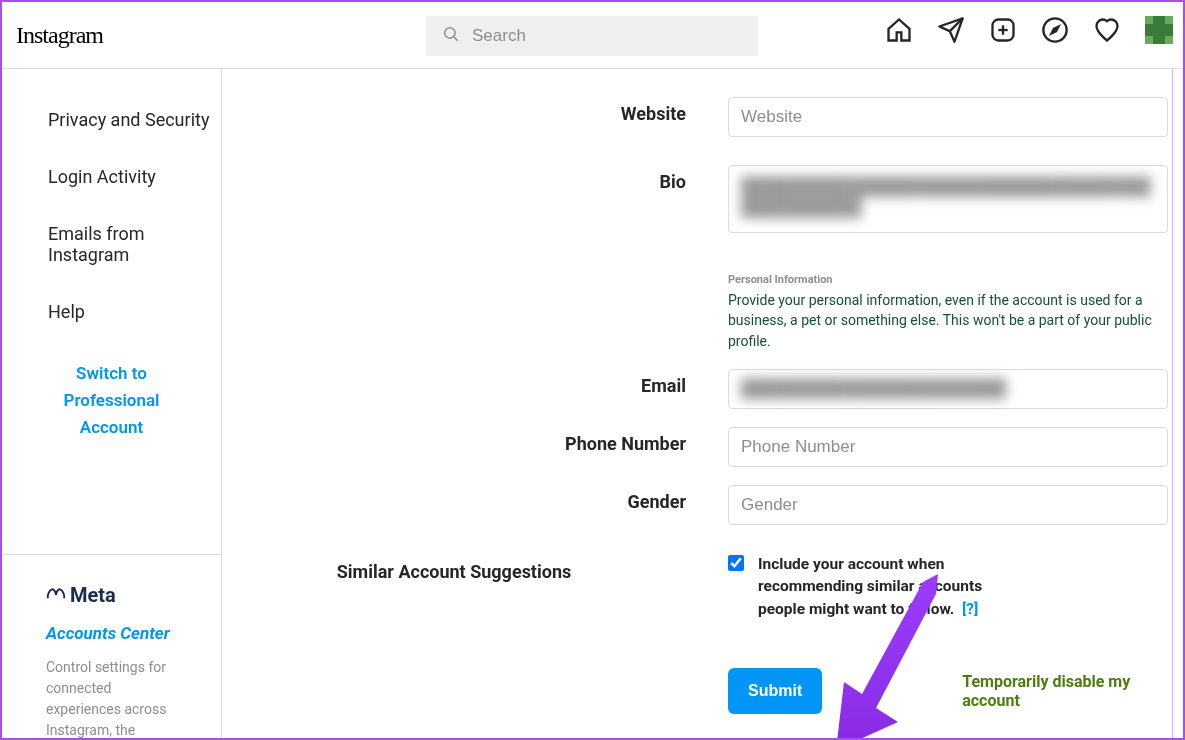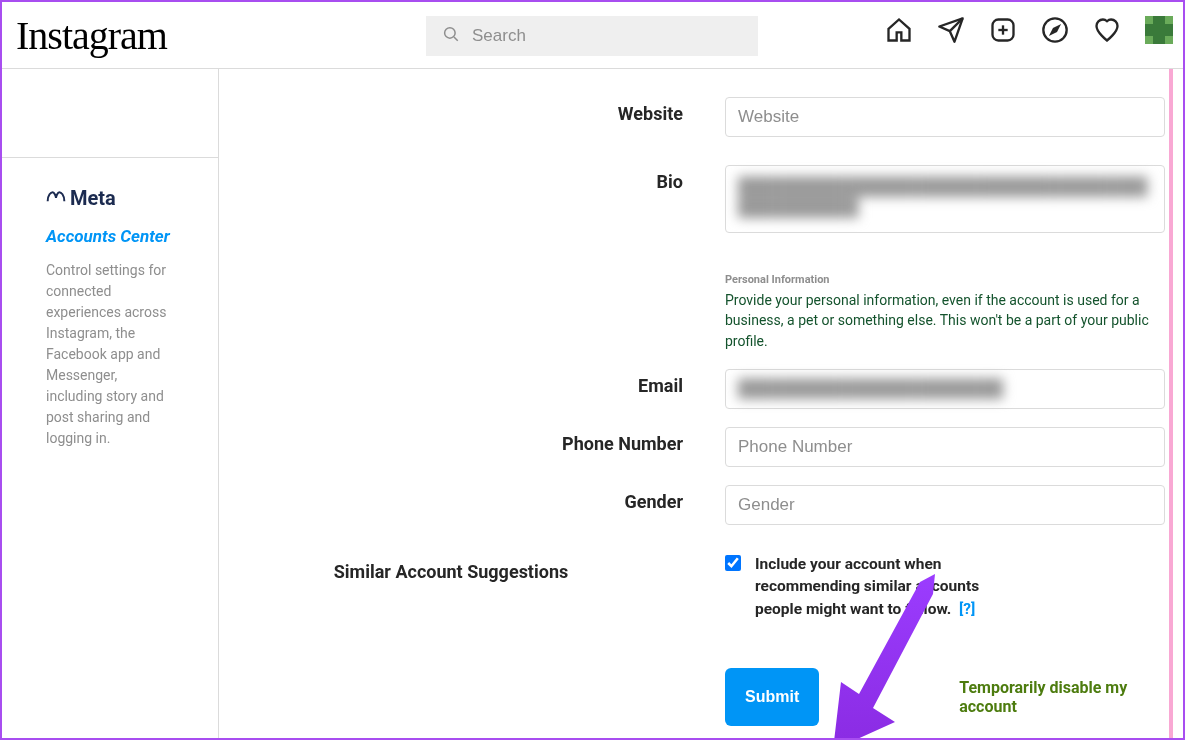--- a/index.html
+++ b/index.html
@@ -16,21 +16,21 @@
   .topnav {
     height: 67px;
     width: 100%;
     display: flex;
     align-items: center;
     padding: 0 12px 0 12px;
     border-bottom: 1px solid #dbdbdb;
   }
   .logo {
     font-family: "Brush Script MT", cursive;
-    font-size: 40px;
+    font-size: 24px;
     font-weight: 500;
     letter-spacing: -1px;
     color: #000;
     margin-left: 2px;
   }
   .searchwrap {
     position: absolute;
     left: 424px;
     top: 14px;
     width: 332px;
@@ -114,21 +114,21 @@
     cursor:pointer;
     font-style:italic;
   }
   .accounts-center-desc {
     color: #8e8e8e;
     font-size: 14px;
     line-height: 1.5;
     margin-top: 14px;
   }
   
-  .content { flex: 1; padding: 28px 0 0 0; position:relative; border-right:4px solid #f9a8d4; margin-right:10px;}
+  .content { flex: 1; padding: 28px 0 0 0; position:relative; border-right:1px solid #f9a8d4; margin-right:10px;}
   .form-row {
     display:flex;
     margin-bottom: 28px;
     align-items:flex-start;
   }
   .form-row.tight { margin-bottom: 18px; }
   .form-label {
     width: 506px;
     padding-right: 42px;
     text-align: right;
@@ -177,21 +177,21 @@
     line-height:1.45;
     margin-top:4px;
   }
   .checkbox-row { display:flex;align-items:flex-start;gap:14px;}
   .checkbox-row input[type=checkbox] { width:16px;height:16px;margin-top:2px; cursor:pointer;}
   .checkbox-row .cb-label { font-size:15.5px;font-weight:700;color:#262626;max-width:260px;line-height:1.45;}
   .checkbox-row .qmark { color:#0095f6; font-weight:700; cursor:pointer;}
   .submit-row { display:flex; align-items:center; }
   .submit-btn {
     background:#0095f6;color:#fff;border:none;border-radius:6px;
-    font-size:16px;font-weight:700;padding:20px 20px;cursor:pointer;
+    font-size:16px;font-weight:700;padding:14px 20px;cursor:pointer;
   }
   .disable-link {
     margin-left:140px;color:#4d7c0f;font-weight:700;font-size:16px;cursor:pointer;
   }
   
   .arrow-annot {
     position:absolute;
     left:596px; top:505px;
     pointer-events:none;
     z-index:20;
@@ -241,20 +241,27 @@
           <path d="M12 21 C12 21 3 14 3 8.5 C3 5.5 5.5 3 8.5 3 C10.4 3 12 4.5 12 4.5 C12 4.5 13.6 3 15.5 3 C18.5 3 21 5.5 21 8.5 C21 14 12 21 12 21 Z"></path>
         </svg>
     </span>
     <span class="avatar"></span>
   </div>
 </div>
 
 <div class="main">
 
   <div class="sidebar">
+    <div class="sidebar-items">
+      <div class="sidebar-item">Privacy and Security</div>
+      <div class="sidebar-item">Login Activity</div>
+      <div class="sidebar-item">Emails from Instagram</div>
+      <div class="sidebar-item">Help</div>
+      <div class="sidebar-switch">Switch to Professional Account</div>
+    </div>
     <div class="sidebar-footer">
       <div class="meta">
         <svg viewBox="0 0 24 24" fill="none" stroke="#1c2b50" stroke-width="2.4">
             <path d="M2 16 C2 8 6 5 8 5 C10 5 12 10 12 12 C12 10 14 5 16 5 C18 5 22 8 22 16"></path>
           </svg>
         <span>Meta</span>
       </div>
       <div class="accounts-center-link">Accounts Center</div>
       <div class="accounts-center-desc">Control settings for connected experiences across Instagram, the Facebook app and Messenger, including story and post sharing and logging in.</div>
     </div>

